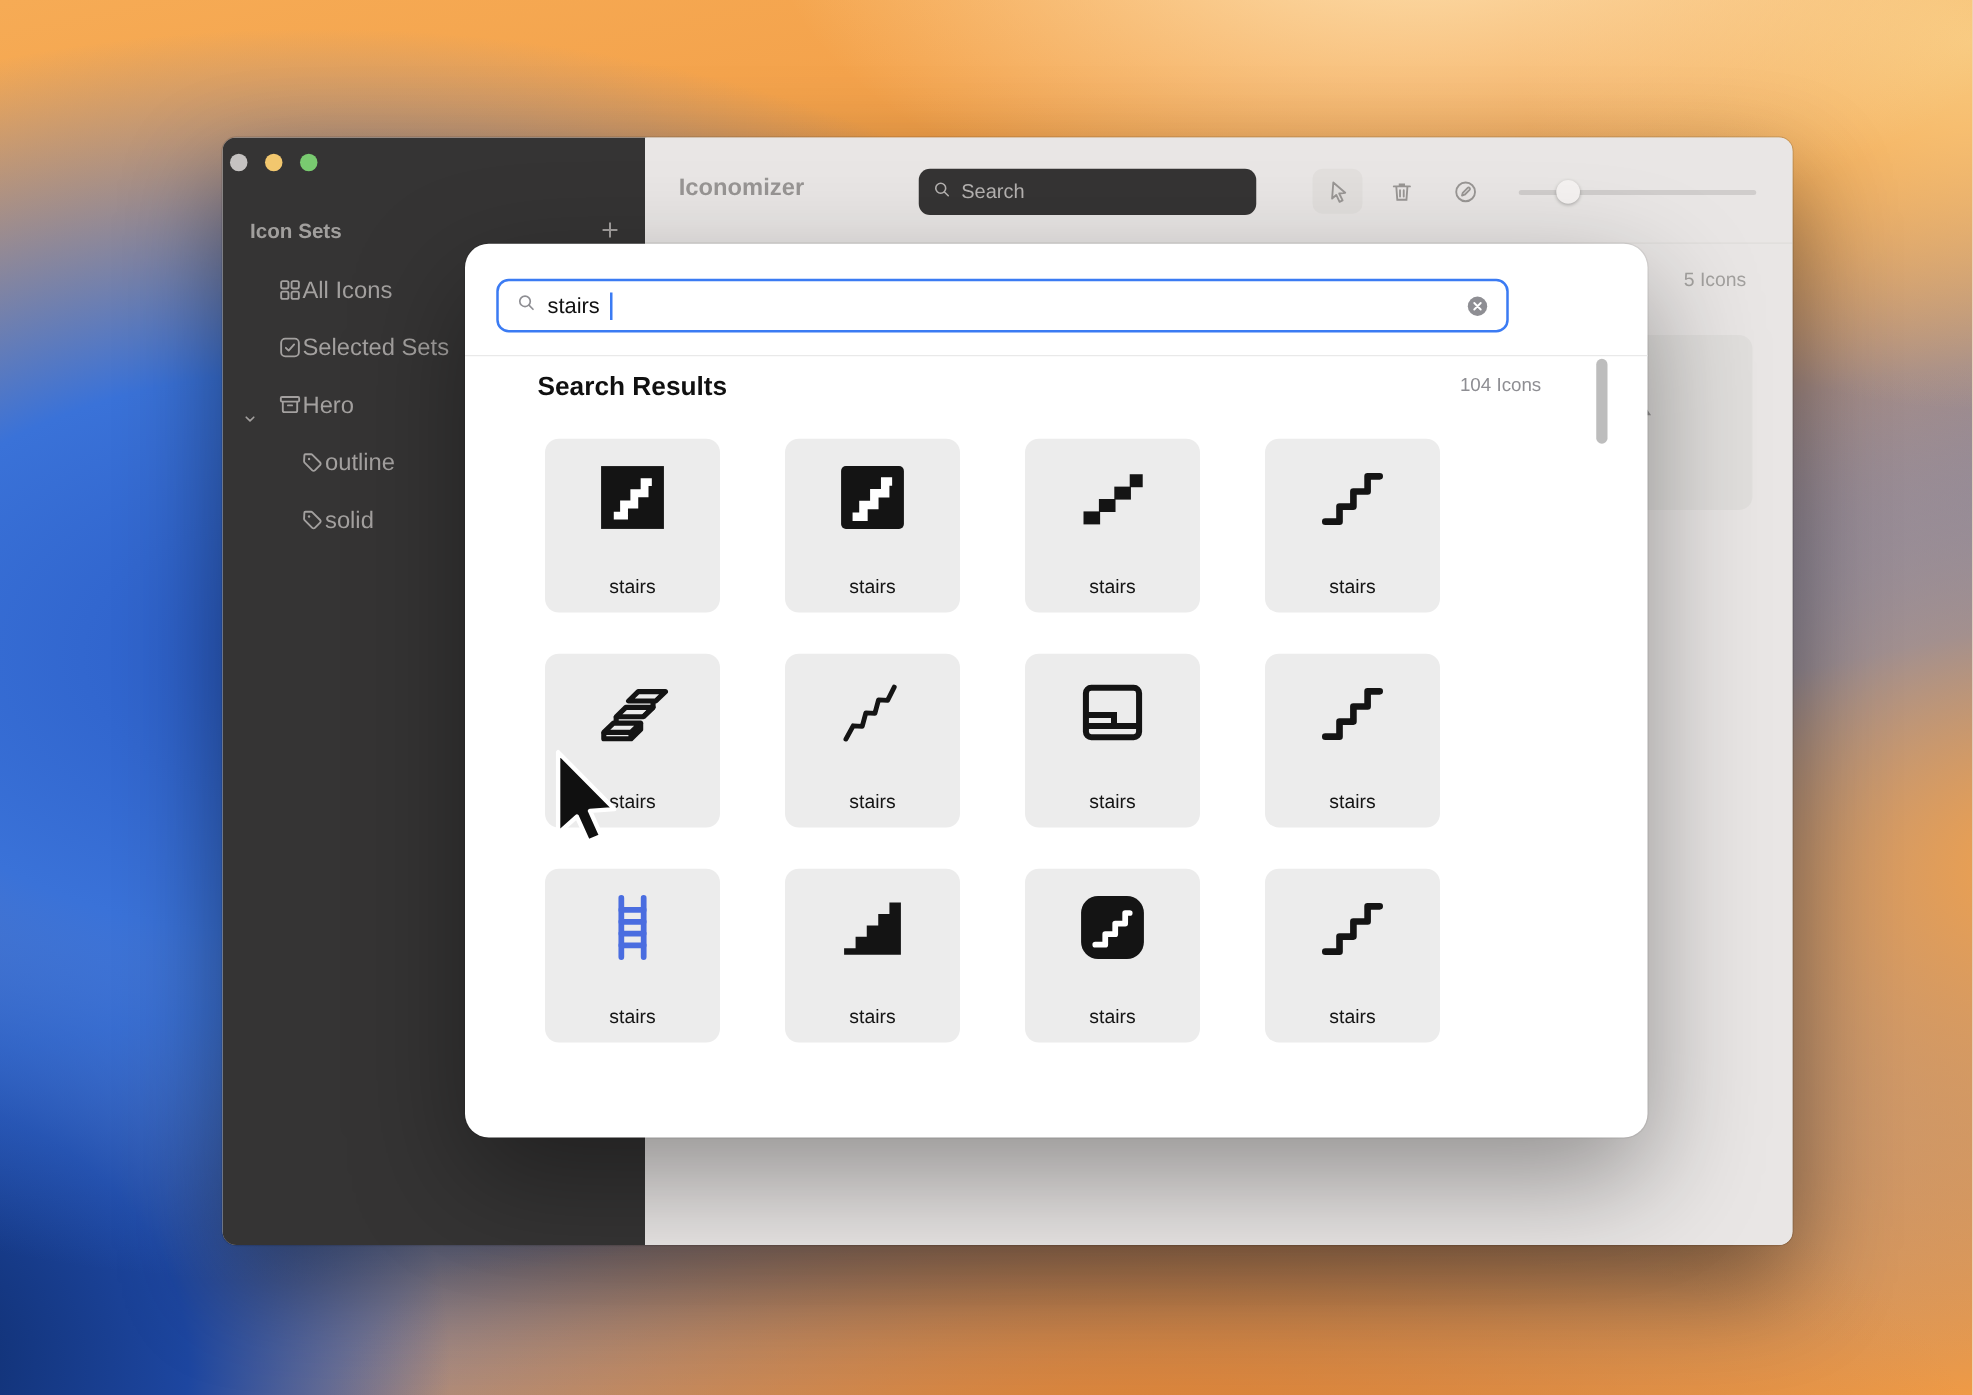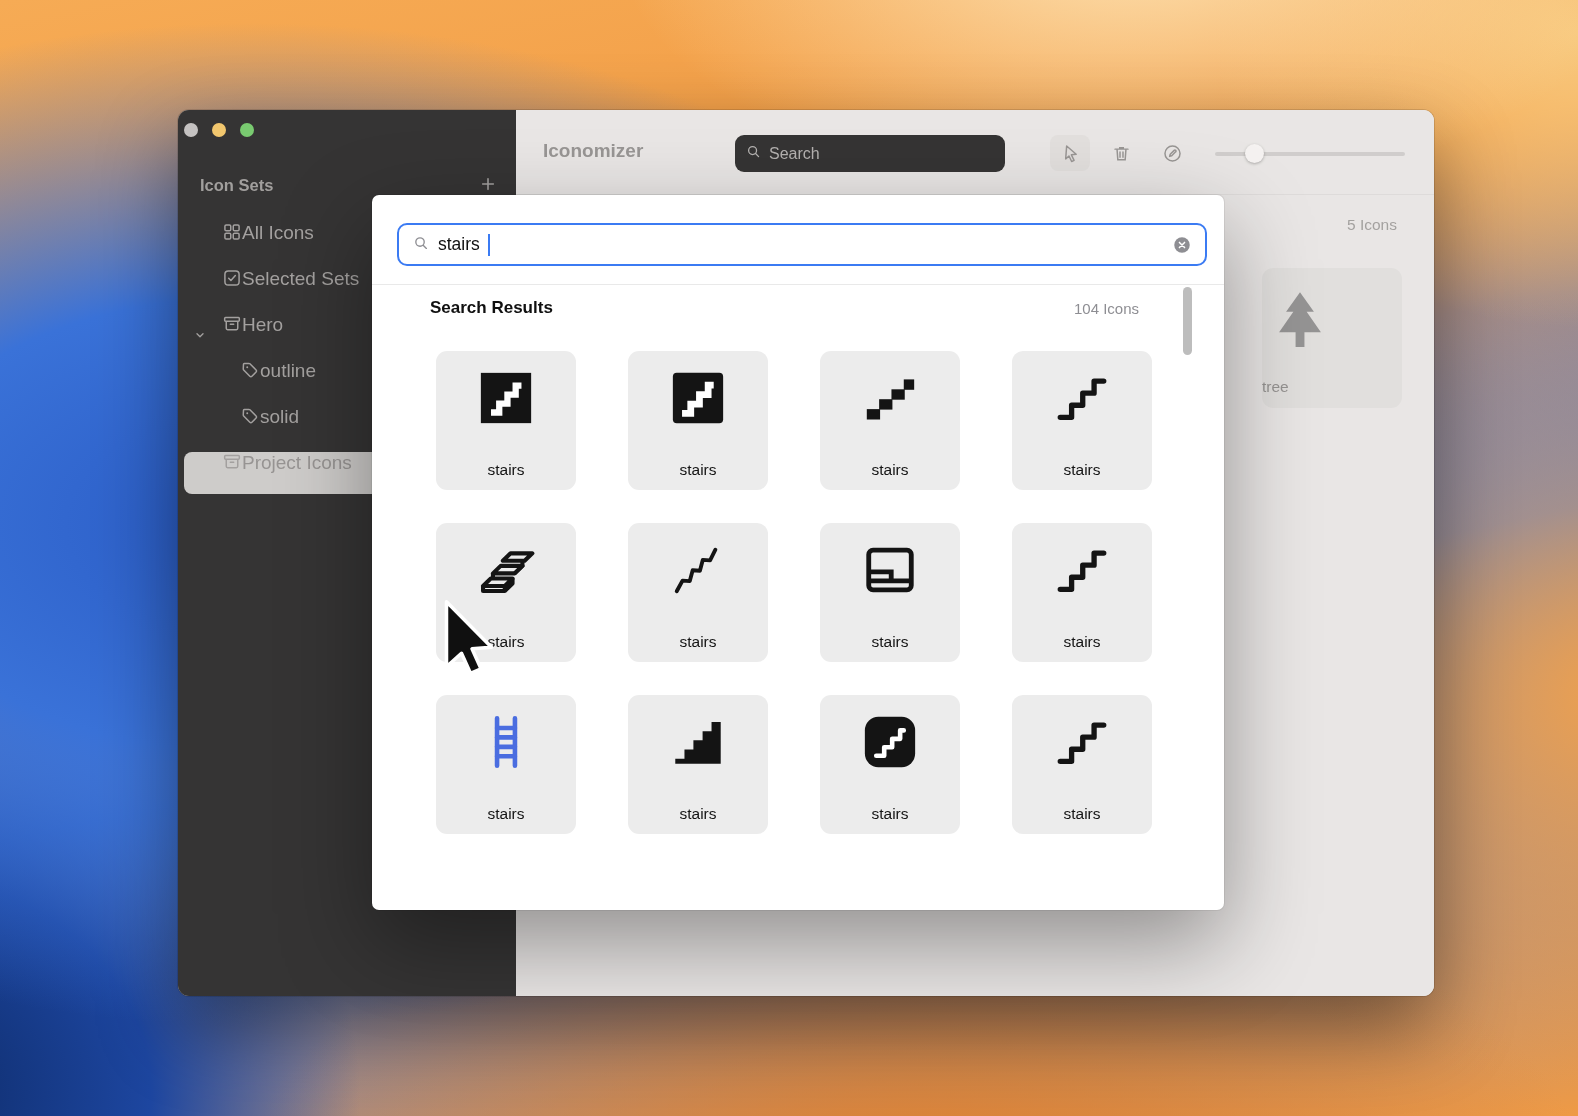--- a/index.html
+++ b/index.html
@@ -54,31 +54,31 @@
     box-shadow:0 1px 3px rgba(0,0,0,.35);}
 
   .content-count{position:absolute;right:37px;top:106px;font-size:15.5px;color:#8e8c8a;}
   .content-tiles{position:absolute;left:746px;top:158px;}
   .ctile{width:140px;height:140px;background:#dddbd9;border-radius:11px;position:relative;display:flex;
     flex-direction:column;align-items:flex-start;}
   .ctile .tile-glyph{margin-top:16px;line-height:0;}
   .ctile .tile-label{position:absolute;bottom:12px;font-size:15.5px;color:#7c7a78;}
 
   
-  .modal{position:absolute;left:372px;top:195px;width:852px;height:715px;background:#ffffff;border-radius:7px;
+  .modal{position:absolute;left:372px;top:195px;width:946px;height:715px;background:#ffffff;border-radius:19px;
     box-shadow:0 34px 90px rgba(0,0,0,.38), 0 0 0 1px rgba(0,0,0,.06);z-index:10;}
   .modal-search{position:absolute;left:25px;top:28px;width:810px;height:43px;box-sizing:border-box;
     border:2px solid #3b7bf3;border-radius:10px;display:flex;align-items:center;padding:0 13px;gap:8px;background:#fff;}
   .modal-search .value{font-size:17.5px;color:#111;}
   .caret{width:2px;height:22px;background:#3b7bf3;}
   .ms-spacer{flex:1;}
   .ms-clear{line-height:0;}
   .modal-divider{position:absolute;left:0;right:0;top:89px;height:1px;background:#e9e9e9;}
 
-  .results-title{position:absolute;left:58px;top:103px;font-size:17px;font-weight:bold;color:#101010;}
+  .results-title{position:absolute;left:58px;top:103px;font-size:21px;font-weight:bold;color:#101010;}
   .results-count{position:absolute;right:85px;top:105px;font-size:15px;color:#8e8e93;}
   .scroll-thumb{position:absolute;right:32px;top:92px;width:9px;height:68px;border-radius:5px;background:#bdbdbd;}
 
   .results-grid{position:absolute;left:64px;top:156px;display:grid;grid-template-columns:repeat(4,140px);
     column-gap:52px;row-gap:33px;}
   .tile{width:140px;height:139px;background:#ececec;border-radius:11px;position:relative;
     display:flex;flex-direction:column;align-items:center;}
   .tile .tile-glyph{margin-top:18px;line-height:0;}
   .tile .tile-label{position:absolute;bottom:11px;font-size:15.5px;color:#141414;}
 
@@ -150,30 +150,20 @@
             <span class="si-label">outline</span>
           </div>
           <div class="side-item indent">
             <span class="si-icon"><svg width="20" height="20" viewBox="0 0 24 24">
                 <g fill="none" stroke="#8d8b89" stroke-width="1.8">
                   <path d="M4.2 5c0-.5.4-.9.9-.9h5.6c.5 0 .9.2 1.2.5l7.4 7.4c.7.7.7 1.8 0 2.5l-5 5c-.7.7-1.8.7-2.5 0l-7.4-7.4a1.7 1.7 0 0 1-.5-1.2z" stroke-linejoin="round"></path>
                   <circle cx="8.7" cy="8.7" r="1.15" fill="#8d8b89" stroke="none"></circle>
                 </g>
               </svg></span>
             <span class="si-label">solid</span>
-          </div>
-          <div class="side-item selected">
-            <span class="si-icon"><svg width="20" height="20" viewBox="0 0 24 24">
-                <g fill="none" stroke="#8d8b89" stroke-width="1.8">
-                  <rect x="3.2" y="4.3" width="17.6" height="4.4" rx="1.1"></rect>
-                  <path d="M5.1 8.7v8.5c0 .9.7 1.6 1.6 1.6h10.6c.9 0 1.6-.7 1.6-1.6V8.7"></path>
-                  <path d="M10 12.4h4" stroke-linecap="round"></path>
-                </g>
-              </svg></span>
-            <span class="si-label">Project Icons</span>
           </div>
         </nav>
     </div>
 
     <div class="main">
       <div class="toolbar">
         <div class="app-title">Iconomizer</div>
         <div class="tb-search">
           <span><svg width="17" height="17" viewBox="0 0 24 24">
                 <g fill="none" stroke="#a3a19f" stroke-width="1.8">

